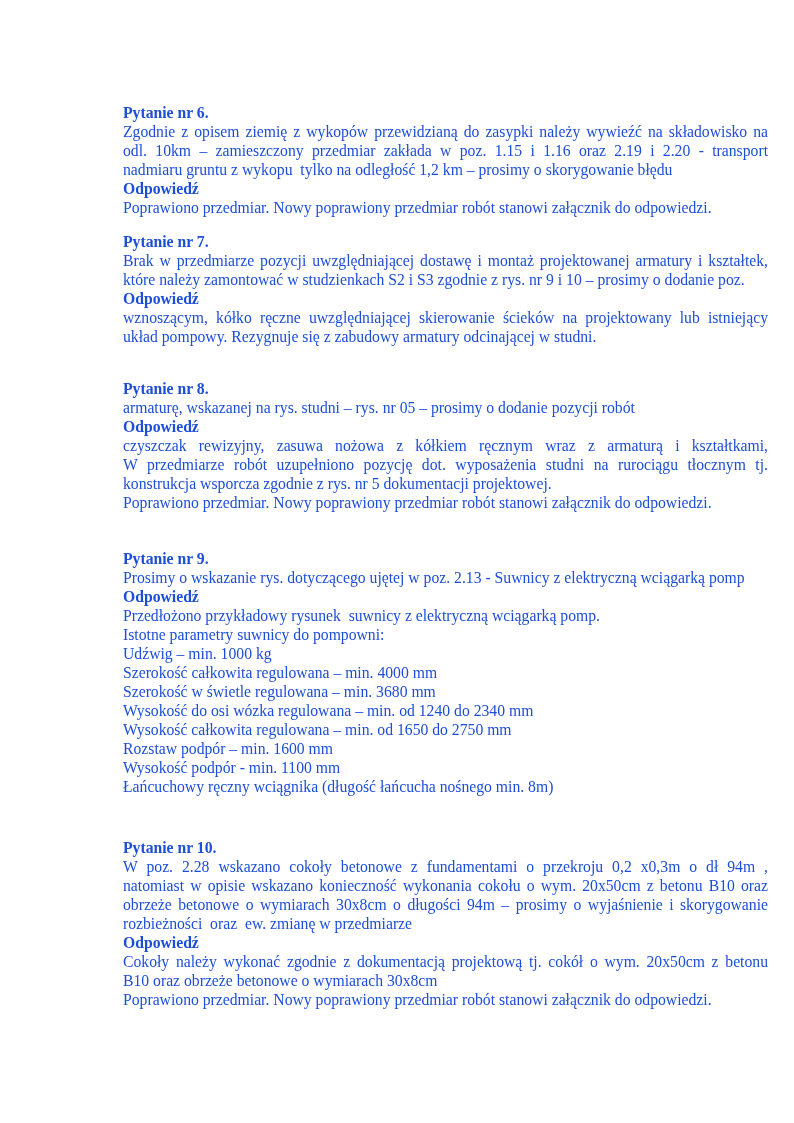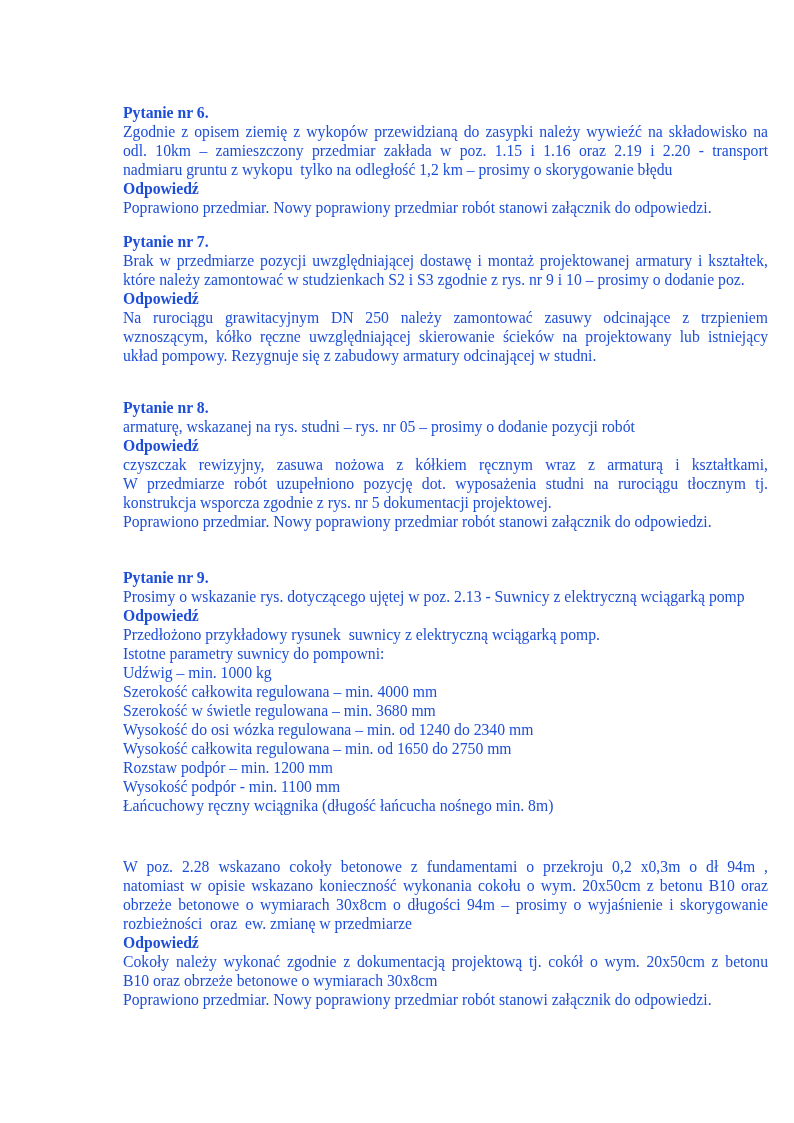--- a/index.html
+++ b/index.html
@@ -56,21 +56,20 @@
       <div class="line">nadmiaru gruntu z wykopu  tylko na odległość 1,2 km – prosimy o skorygowanie błędu</div>
       <div class="line head">Odpowiedź</div>
       <div class="line">Poprawiono przedmiar. Nowy poprawiony przedmiar robót stanowi załącznik do odpowiedzi.</div>
     </section>
 
     <section class="gap-7">
       <div class="line head">Pytanie nr 7.</div>
       <div class="line j">Brak w przedmiarze pozycji uwzględniającej dostawę i montaż projektowanej armatury i kształtek,</div>
       <div class="line">które należy zamontować w studzienkach S2 i S3 zgodnie z rys. nr 9 i 10 – prosimy o dodanie poz.</div>
       <div class="line head">Odpowiedź</div>
-      <div class="line j">Na rurociągu grawitacyjnym DN 250 należy zamontować zasuwy odcinające z trzpieniem</div>
       <div class="line j">wznoszącym, kółko ręczne uwzględniającej skierowanie ścieków na projektowany lub istniejący</div>
       <div class="line">układ pompowy. Rezygnuje się z zabudowy armatury odcinającej w studni.</div>
     </section>
 
     <section class="gap-8">
       <div class="line head">Pytanie nr 8.</div>
       <div class="line">armaturę, wskazanej na rys. studni – rys. nr 05 – prosimy o dodanie pozycji robót</div>
       <div class="line head">Odpowiedź</div>
       <div class="line j">czyszczak rewizyjny, zasuwa nożowa z kółkiem ręcznym wraz z armaturą i kształtkami,</div>
       <div class="line j">W przedmiarze robót uzupełniono pozycję dot. wyposażenia studni na rurociągu tłocznym tj.</div>
@@ -82,26 +81,27 @@
       <div class="line head">Pytanie nr 9.</div>
       <div class="line">Prosimy o wskazanie rys. dotyczącego ujętej w poz. 2.13 - Suwnicy z elektryczną wciągarką pomp</div>
       <div class="line head">Odpowiedź</div>
       <div class="line">Przedłożono przykładowy rysunek  suwnicy z elektryczną wciągarką pomp.</div>
       <div class="line">Istotne parametry suwnicy do pompowni:</div>
       <div class="line">Udźwig – min. 1000 kg</div>
       <div class="line">Szerokość całkowita regulowana – min. 4000 mm</div>
       <div class="line">Szerokość w świetle regulowana – min. 3680 mm</div>
       <div class="line">Wysokość do osi wózka regulowana – min. od 1240 do 2340 mm</div>
       <div class="line">Wysokość całkowita regulowana – min. od 1650 do 2750 mm</div>
-      <div class="line">Rozstaw podpór – min. 1200 mm</div>
+      <div class="line">Rozstaw podpór – min. 1600 mm</div>
       <div class="line">Wysokość podpór - min. 1100 mm</div>
       <div class="line">Łańcuchowy ręczny wciągnika (długość łańcucha nośnego min. 8m)</div>
     </section>
 
     <section class="gap-10">
+      <div class="line head">Pytanie nr 10.</div>
       <div class="line j">W poz. 2.28 wskazano cokoły betonowe z fundamentami o przekroju 0,2 x0,3m o dł 94m ,</div>
       <div class="line j">natomiast w opisie wskazano konieczność wykonania  cokołu o wym. 20x50cm z betonu B10 oraz</div>
       <div class="line j">obrzeże betonowe o wymiarach 30x8cm o długości 94m – prosimy o wyjaśnienie i skorygowanie</div>
       <div class="line">rozbieżności  oraz  ew. zmianę w przedmiarze</div>
       <div class="line head">Odpowiedź</div>
       <div class="line j">Cokoły należy wykonać zgodnie z dokumentacją projektową tj. cokół o wym. 20x50cm z betonu</div>
       <div class="line">B10 oraz obrzeże betonowe o wymiarach 30x8cm</div>
       <div class="line">Poprawiono przedmiar. Nowy poprawiony przedmiar robót stanowi załącznik do odpowiedzi.</div>
     </section>
 

